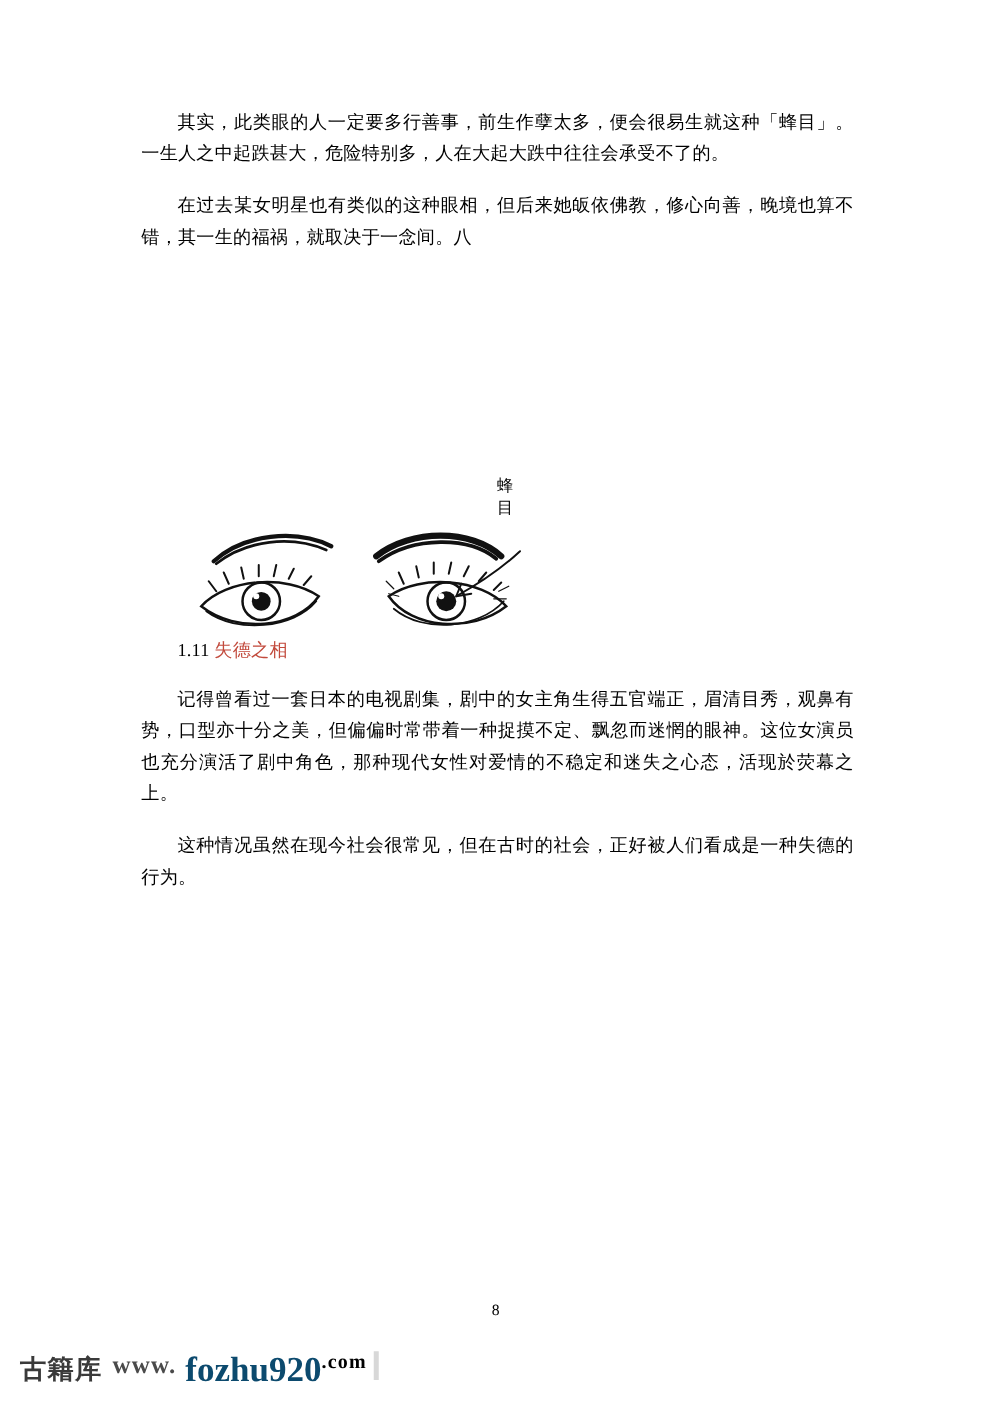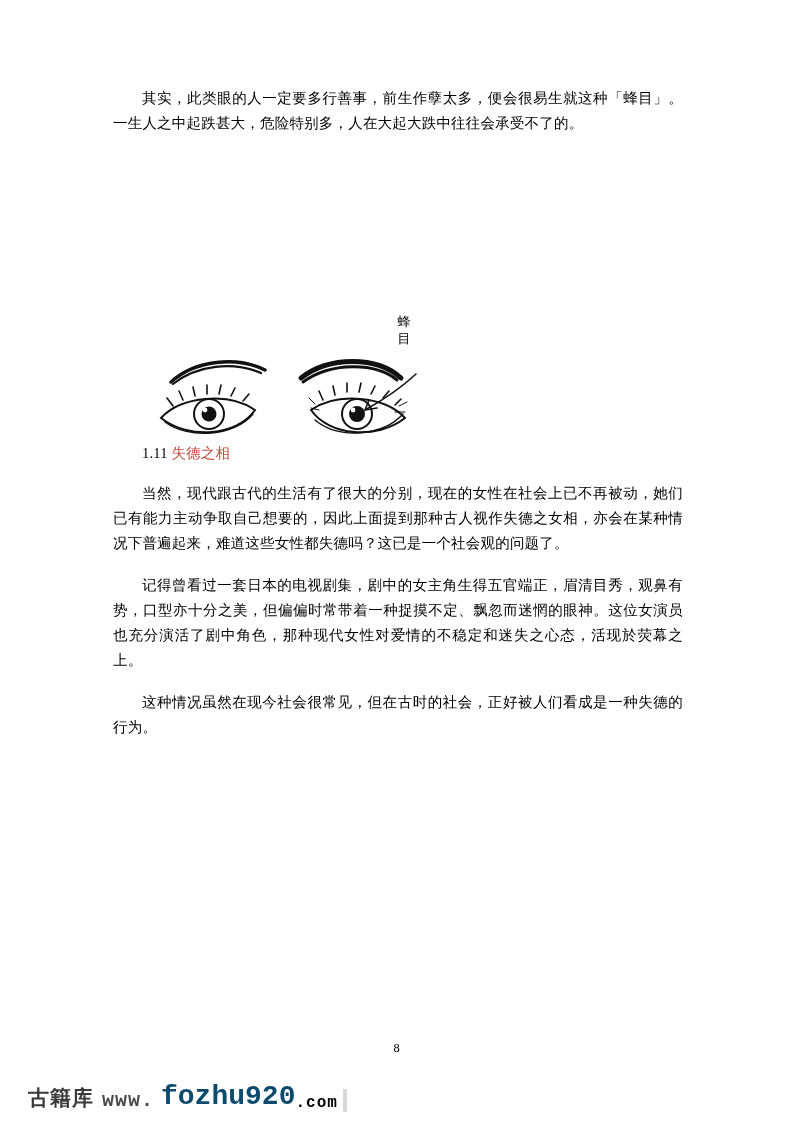--- a/index.html
+++ b/index.html
@@ -72,23 +72,22 @@
     top: 1041px;
     text-align: center;
     font-size: 12.5px;
     font-family: "Liberation Serif", serif;
   }
   .watermark {
     position: absolute;
     left: 16px;
     top: 1081px;
     display: flex;
-    align-items: flex-end;
-    font-family: Liberation Mono, monospace;
-    margin-left: 12px;
+    align-items: flex-start;
+    font-family: Liberation Serif, serif;
   }
   .watermark .wm-cn {
     font-size: 21px;
     font-weight: bold;
     color: #3a3a3a;
     letter-spacing: 1px;
   }
   .watermark .wm-www {
     font-size: 20px;
     font-weight: bold;
@@ -117,20 +116,21 @@
   }
 </style>
 </head>
 <body>
 
 <div class="page">
 
   <div class="content">
 
     <p class="para">其实，此类眼的人一定要多行善事，前生作孽太多，便会很易生就这种「蜂目」。一生人之中起跌甚大，危险特别多，人在大起大跌中往往会承受不了的。</p>
+    <p class="para">在过去某女明星也有类似的这种眼相，但后来她皈依佛教，修心向善，晚境也算不错，其一生的福祸，就取决于一念间。八</p>
 
     <div class="figure">
 
       <div class="figure-label">
         <div>蜂</div>
         <div>目</div>
       </div>
 
       <div class="figure-art">
         <svg width="300" height="130" viewBox="0 0 300 130" xmlns="http://www.w3.org/2000/svg">
@@ -170,21 +170,20 @@
         </svg>
       </div>
     </div>
 
     <div class="section-heading">
       <span class="num">1.11</span>
       <span> </span>
       <span class="title">失德之相</span>
     </div>
 
-    <p class="para">当然，现代跟古代的生活有了很大的分别，现在的女性在社会上已不再被动，她们已有能力主动争取自己想要的，因此上面提到那种古人视作失德之女相，亦会在某种情况下普遍起来，难道这些女性都失德吗？这已是一个社会观的问题了。</p>
     <p class="para">记得曾看过一套日本的电视剧集，剧中的女主角生得五官端正，眉清目秀，观鼻有势，口型亦十分之美，但偏偏时常带着一种捉摸不定、飘忽而迷惘的眼神。这位女演员也充分演活了剧中角色，那种现代女性对爱情的不稳定和迷失之心态，活现於荧幕之上。</p>
     <p class="para">这种情况虽然在现今社会很常见，但在古时的社会，正好被人们看成是一种失德的行为。</p>
 
   </div>
 
   <div class="page-number">8</div>
 
   <div class="watermark">
     <span class="wm-cn">古籍库</span>
     <span class="wm-www">www.</span>

